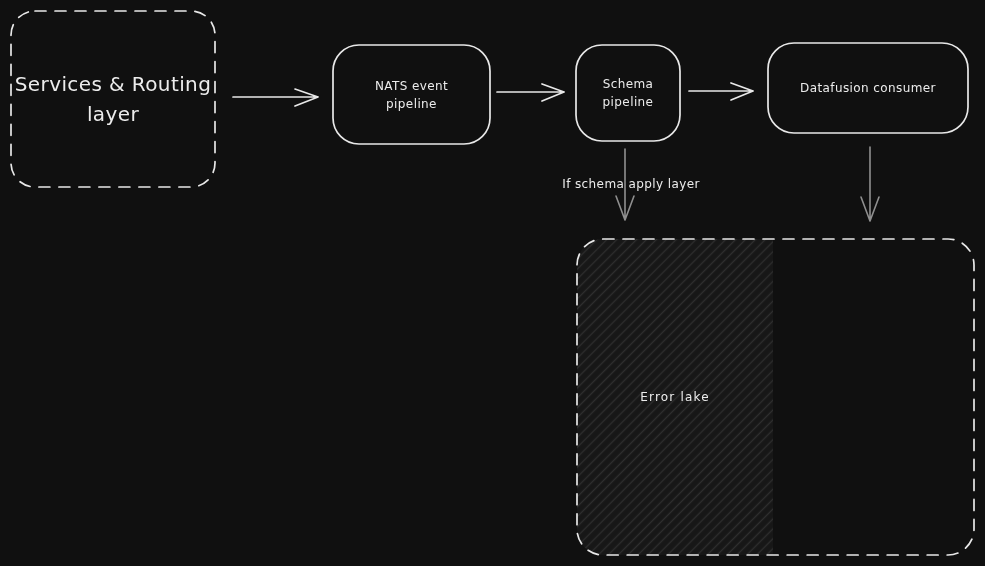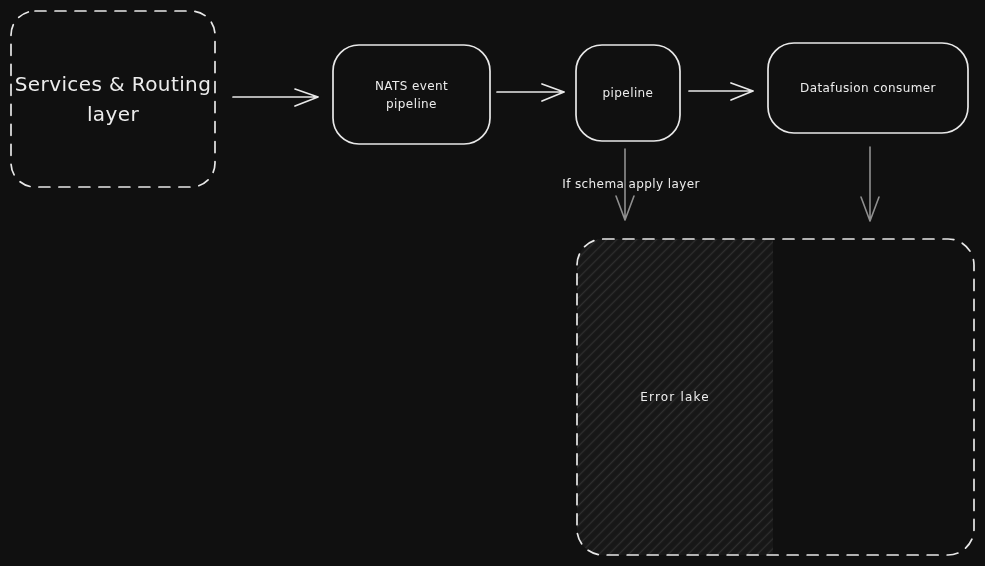--- a/index.html
+++ b/index.html
@@ -92,20 +92,21 @@
     <span>Services &amp; Routing</span>
     <span>layer</span>
   </div>
 
   <div class="label fs19" style="left:337px;top:45px;width:149px;height:99px;">
     <span>NATS event</span>
     <span>pipeline</span>
   </div>
 
   <div class="label fs19" style="left:576px;top:45px;width:104px;height:96px;">
+    <span>Schema</span>
     <span>pipeline</span>
   </div>
 
   <div class="label fs19" style="left:768px;top:43px;width:200px;height:90px;">
     <span>Datafusion consumer</span>
   </div>
 
   <div class="label fs19" style="left:517px;top:170px;width:228px;height:28px;">
     <span>If schema apply layer</span>
   </div>

